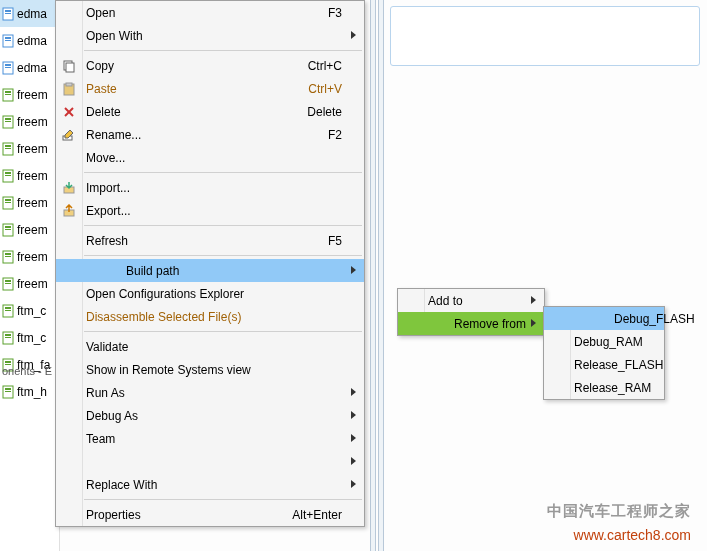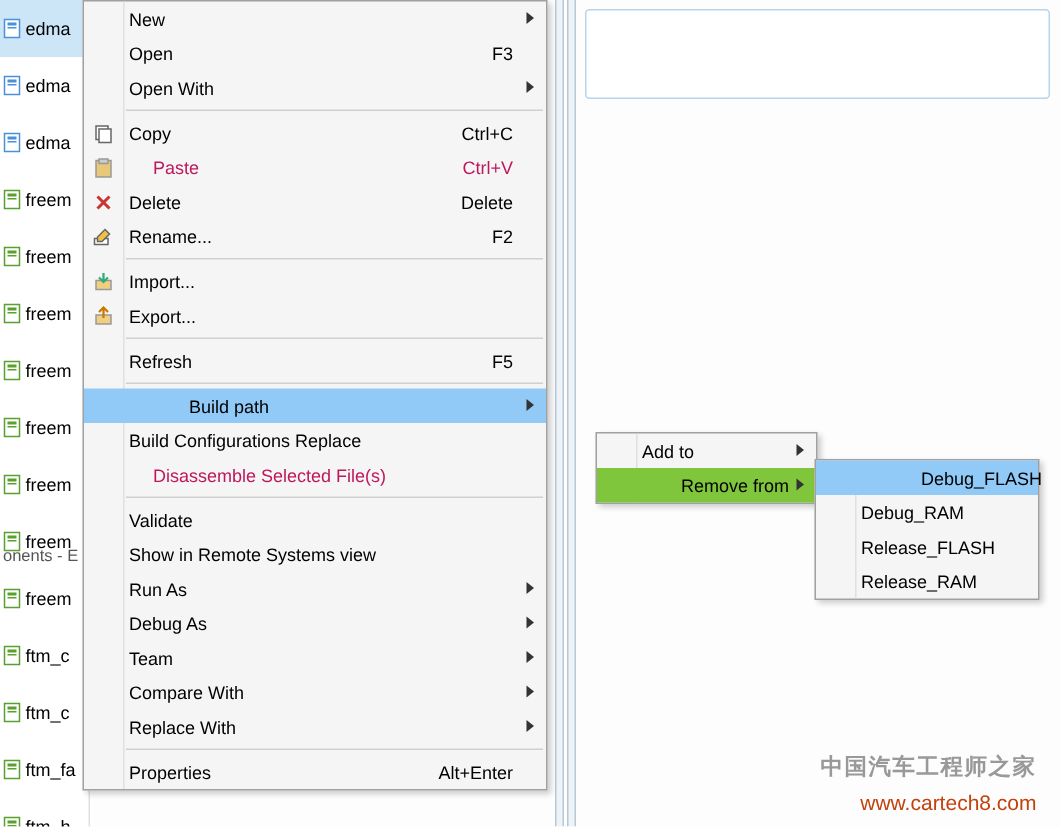--- a/index.html
+++ b/index.html
@@ -1,40 +1,40 @@
 <!DOCTYPE html>
 <html><head>
 <meta charset="utf-8">
 <style>
 * { box-sizing: border-box; margin: 0; padding: 0; font-family: "Segoe UI", Tahoma, sans-serif; font-size: 12px; }
 body { width: 707px; height: 551px; background: #fdfdfd; position: relative; overflow: hidden; }
 
 .tree-panel { position: absolute; left: 0; top: 0; width: 60px; height: 551px; background: #fff; border-right: 1px solid #e0e0e0; }
-.tree-item { display: flex; align-items: center; height: 38px; padding-left: 2px; gap: 1px; white-space: nowrap; overflow: hidden; }
+.tree-item { display: flex; align-items: center; height: 27px; padding-left: 2px; gap: 1px; white-space: nowrap; overflow: hidden; }
 .tree-item.sel { background: #cde6f7; }
 .tree-icon { width: 14px; height: 14px; flex-shrink: 0; }
 .tree-label { color: #000; }
 
 .bottom-label { position: absolute; left: 2px; top: 365px; font-size: 11px; color: #555; }
 
 .vdiv { position: absolute; top: 0; width: 6px; height: 551px; background: #eef3f7; border-left: 1px solid #b8c8d8; border-right: 1px solid #b8c8d8; }
 .vdiv1 { left: 370px; }
 .vdiv2 { left: 378px; }
 
 .right-pane { position: absolute; left: 390px; top: 6px; width: 310px; height: 60px; background: #fff; border: 1px solid #b8d4ed; border-radius: 3px; }
 
 .menu { position: absolute; background: #f5f5f5; border: 1px solid #a0a0a0; box-shadow: 2px 2px 4px rgba(0,0,0,0.2); }
 .menu1 { left: 55px; top: 0; width: 310px; }
 .menu2 { left: 397px; top: 288px; width: 148px; }
-.menu3 { left: 543px; top: 306px; width: 150px; }
+.menu3 { left: 543px; top: 306px; width: 122px; }
 
 .menu-row { display: flex; align-items: center; height: 23px; position: relative; }
 .menu-row.hover { background: #91c9f7; gap: 40px; }
 .menu-row.hover2 { background: #7fc63d; gap: 26px; }
-.menu-row.disabled .mlabel, .menu-row.disabled .mshort { color: #be185d; padding-left: 20px; }
+.menu-row.disabled .mlabel, .menu-row.disabled .mshort { color: #a16207; }
 .micon { width: 26px; height: 23px; display: flex; align-items: center; justify-content: center; flex-shrink: 0; }
 .mlabel { flex: 1; color: #000; padding-left: 4px; }
 .mshort { color: #000; padding-right: 22px; }
 .marrow { position: absolute; right: 8px; top: 7px; width: 0; height: 0; border-top: 4px solid transparent; border-bottom: 4px solid transparent; border-left: 5px solid #333; }
 .msep { height: 1px; background: #d0d0d0; margin: 3px 2px 3px 28px; }
 .menu-gutter { position: absolute; left: 26px; top: 0; bottom: 0; width: 1px; background: #e0e0e0; }
 
 .watermark1 { position: absolute; right: 16px; bottom: 30px; font-family: "SimSun", serif; font-size: 15px; color: #999; font-weight: bold; letter-spacing: 1px; }
 .watermark2 { position: absolute; right: 16px; bottom: 8px; font-size: 14px; color: #c2410c; }
 
@@ -196,25 +196,20 @@
     </div>
   </div>
 <div class="bottom-label">onents - E</div>
 
 <div class="vdiv vdiv1"></div>
 <div class="vdiv vdiv2"></div>
 <div class="right-pane"></div>
 
 <div class="menu menu1">
   <div class="menu-gutter"></div>
-<div class="menu-row">
-      <span class="micon"></span>
-      <span class="mlabel">New</span>
-      <span class="marrow"></span>
-    </div>
     <div class="menu-row">
       <span class="micon"></span>
       <span class="mlabel">Open</span>
       <span class="mshort">F3</span>
     </div>
     <div class="menu-row">
       <span class="micon"></span>
       <span class="mlabel">Open With</span>
       <span class="marrow"></span>
     </div>
@@ -252,20 +247,24 @@
     <div class="menu-row">
       <span class="micon">
         <svg width="14" height="14">
           <rect x="1" y="8" width="9" height="4" fill="#fff" stroke="#666"></rect>
           <path d="M8 2 L11 5 L6 10 L3 10 L3 7 Z" fill="#f0c040" stroke="#666"></path>
         </svg>
       </span>
       <span class="mlabel">Rename...</span>
       <span class="mshort">F2</span>
     </div>
+    <div class="menu-row">
+      <span class="micon"></span>
+      <span class="mlabel">Move...</span>
+    </div>
     <div class="msep"></div>
     <div class="menu-row">
       <span class="micon">
         <svg width="14" height="14">
           <rect x="2" y="6" width="10" height="6" fill="#f0d080" stroke="#999"></rect>
           <path d="M7 1 L7 7 M4 4 L7 7 L10 4" fill="none" stroke="#3a7" stroke-width="1.5"></path>
         </svg>
       </span>
       <span class="mlabel">Import...</span>
     </div>
@@ -285,21 +284,21 @@
       <span class="mshort">F5</span>
     </div>
     <div class="msep"></div>
     <div class="menu-row hover">
       <span class="micon"></span>
       <span class="mlabel">Build path</span>
       <span class="marrow"></span>
     </div>
     <div class="menu-row">
       <span class="micon"></span>
-      <span class="mlabel">Build Configurations Replace</span>
+      <span class="mlabel">Open Configurations Explorer</span>
     </div>
     <div class="menu-row disabled">
       <span class="micon"></span>
       <span class="mlabel">Disassemble Selected File(s)</span>
     </div>
     <div class="msep"></div>
     <div class="menu-row">
       <span class="micon"></span>
       <span class="mlabel">Validate</span>
     </div>
@@ -317,21 +316,20 @@
       <span class="mlabel">Debug As</span>
       <span class="marrow"></span>
     </div>
     <div class="menu-row">
       <span class="micon"></span>
       <span class="mlabel">Team</span>
       <span class="marrow"></span>
     </div>
     <div class="menu-row">
       <span class="micon"></span>
-      <span class="mlabel">Compare With</span>
       <span class="marrow"></span>
     </div>
     <div class="menu-row">
       <span class="micon"></span>
       <span class="mlabel">Replace With</span>
       <span class="marrow"></span>
     </div>
     <div class="msep"></div>
     <div class="menu-row">
       <span class="micon"></span>

